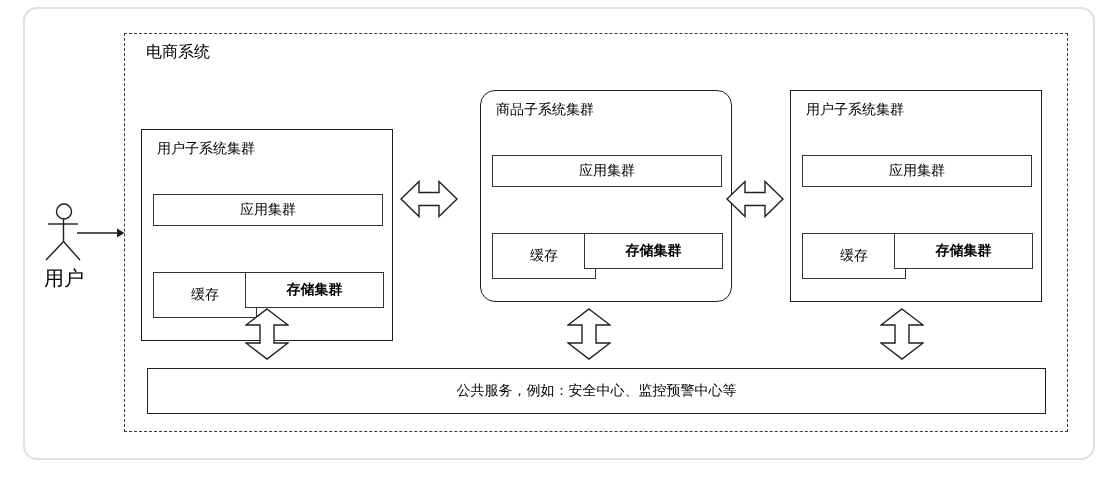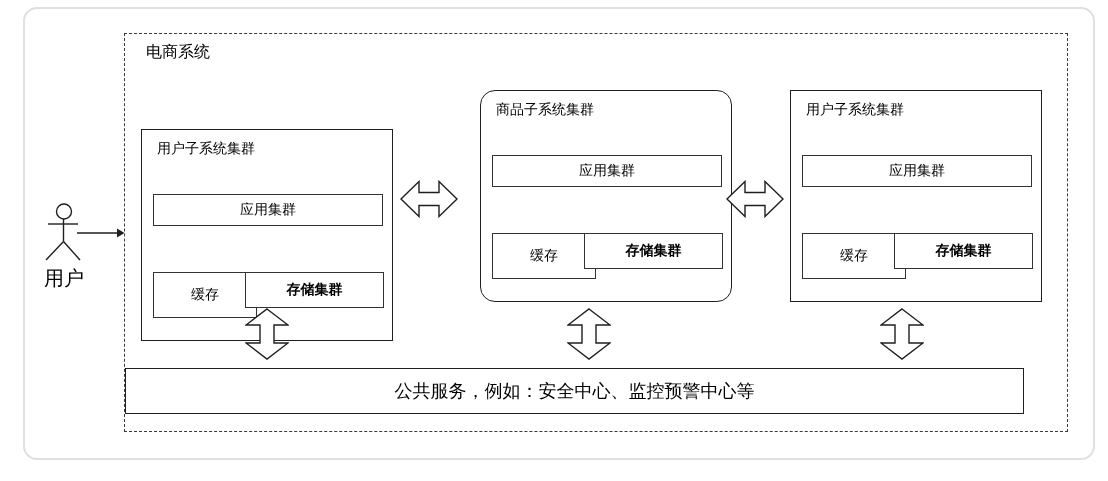--- a/index.html
+++ b/index.html
@@ -64,28 +64,28 @@
     align-items: center;
     justify-content: center;
     font-size: 14px;
     text-align: center;
   }
   .node.app     { left: 11px;  top: 64px;  width: 230px; height: 32px; }
   .node.cache   { left: 11px;  top: 142px; width: 104px;  height: 46px; }
   .node.storage { left: 103px; top: 142px; width: 139px; height: 36px; font-weight: bold; }
   .services {
     position: absolute;
-    left: 125px; top: 368px;
+    left: 147px; top: 368px;
     width: 899px; height: 46px;
     border: 1px solid var(--stroke);
     background: var(--background);
     display: flex;
     align-items: center;
     justify-content: center;
-    font-size: 18px;
+    font-size: 14px;
   }
   .icon { position: absolute; color: var(--stroke); }
   .h-arrow-1 { left: 400px; top: 180px; }
   .h-arrow-2 { left: 726px; top: 180px; }
   .v-arrow-1 { left: 245px; top: 308px; }
   .v-arrow-2 { left: 567px; top: 308px; }
   .v-arrow-3 { left: 880px; top: 308px; }
   .actor-svg   { left: 44px; top: 200px; }
   .actor-arrow { left: 76px; top: 225px; }
   .actor-label {

